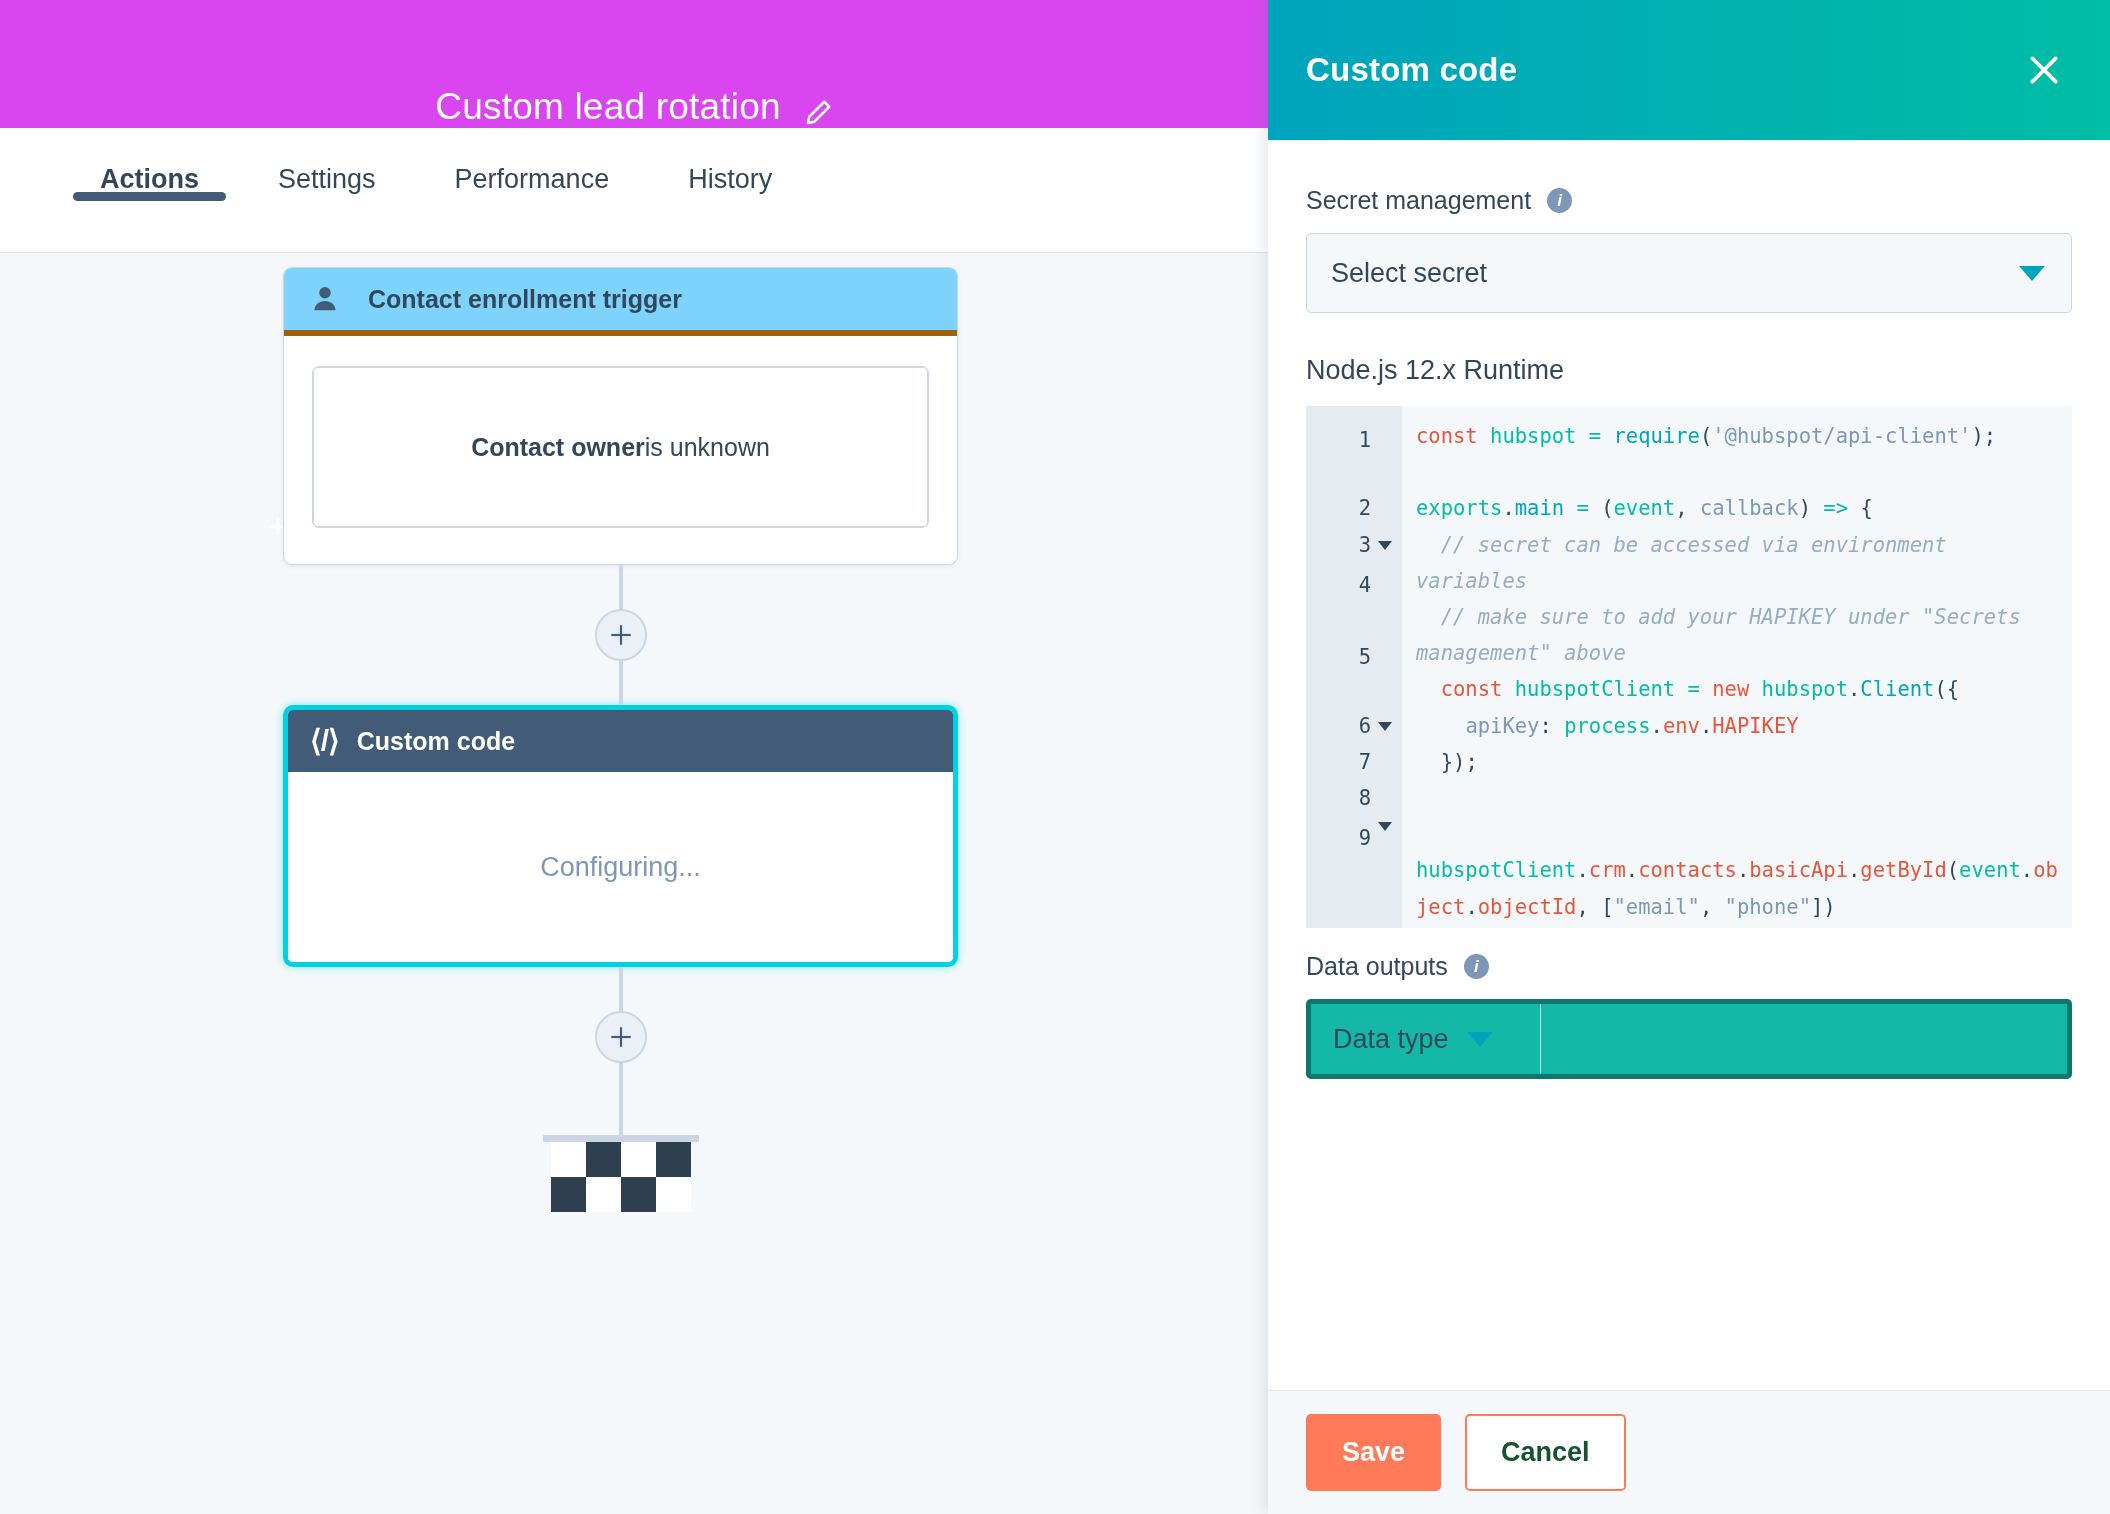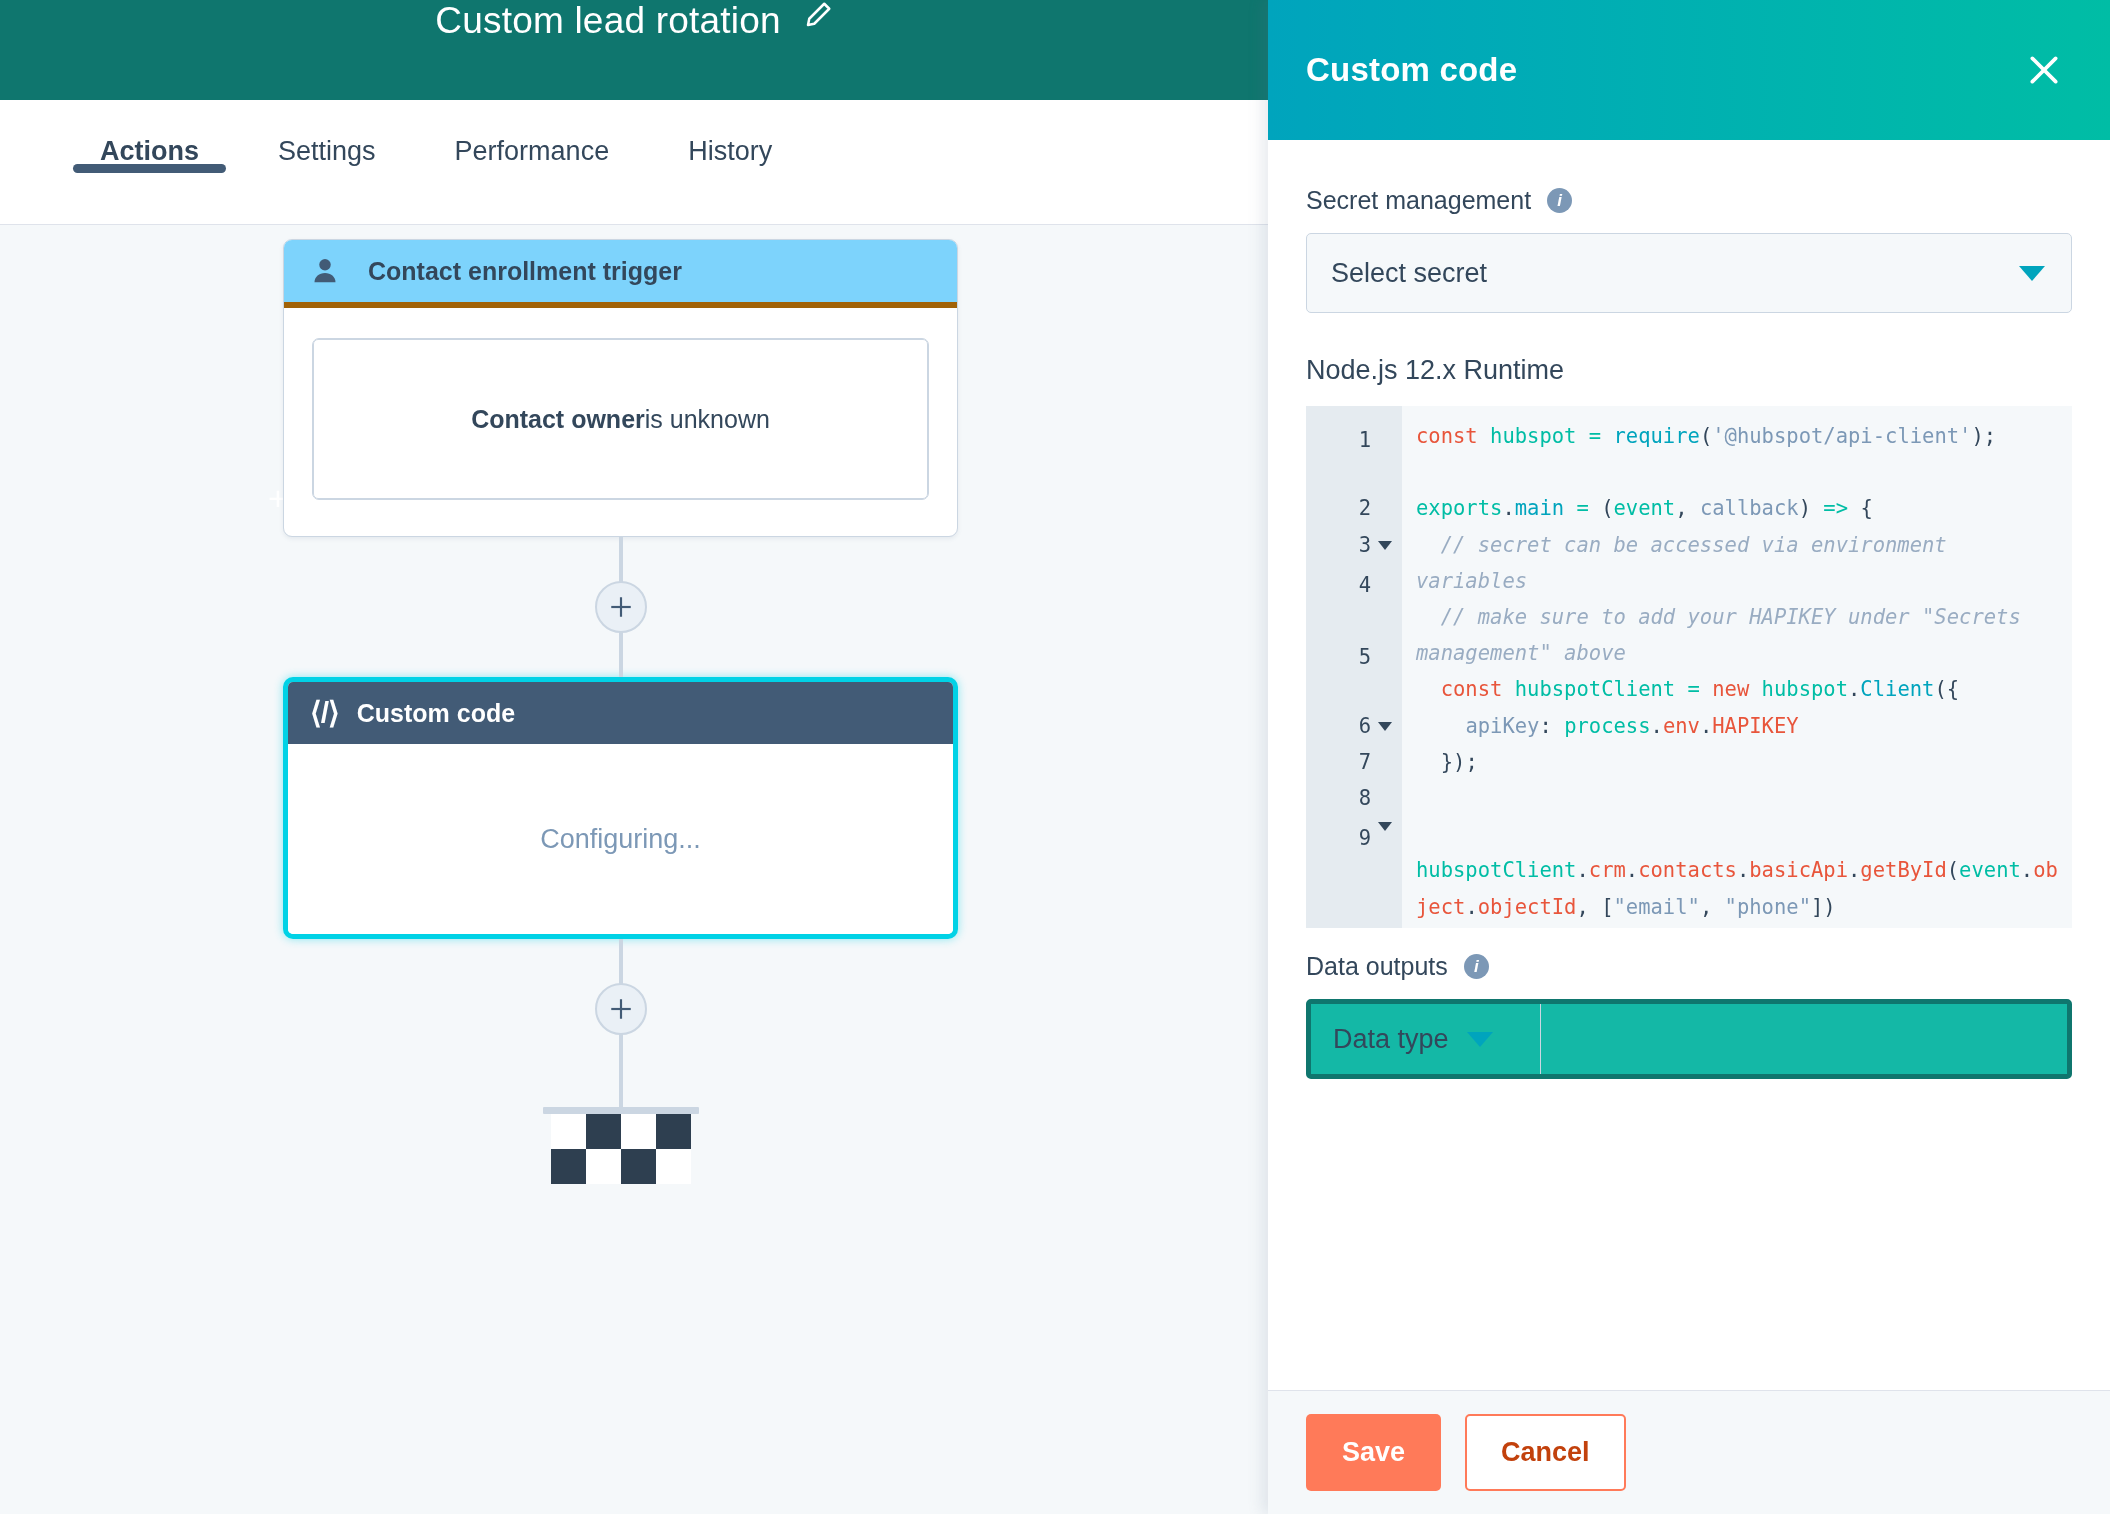--- a/index.html
+++ b/index.html
@@ -13,23 +13,23 @@
 
   
   .editor {
     position: absolute; left: 0; top: 0;
     width: 1268px; height: 1514px;
     background: #F5F8FA;
     overflow: hidden;
   }
   .topbar {
     position: relative;
-    height: 100px;
-    background: #0f766e;
-    display: flex; align-items: flex-start; justify-content: center;
+    height: 128px;
+    background: #d946ef;
+    display: flex; align-items: flex-end; justify-content: center;
   }
   .topbar-title {
     color: #ffffff;
     font-size: 37px;
     font-weight: 400;
     letter-spacing: .2px;
   }
   .pencil-icon {
     margin-left: 22px;
     display: inline-flex;
@@ -357,21 +357,21 @@
     font-size: 27px;
     font-weight: 700;
     border-radius: 5px;
     cursor: pointer;
     display: flex; align-items: center; justify-content: center;
     height: 77px;
     padding: 0 34px;
     border: 2px solid transparent;
   }
   .btn-primary { background: #FF7A59; color: #ffffff; }
-  .btn-secondary { background: #ffffff; color: #c2410c; border-color: #FF7A59; }
+  .btn-secondary { background: #ffffff; color: #14532d; border-color: #FF7A59; }
 </style>
 </head>
 <body>
 
 <div id="root">
 
   <div class="editor">
 
     <div class="topbar">
       <div class="topbar-title">Custom lead rotation</div>

